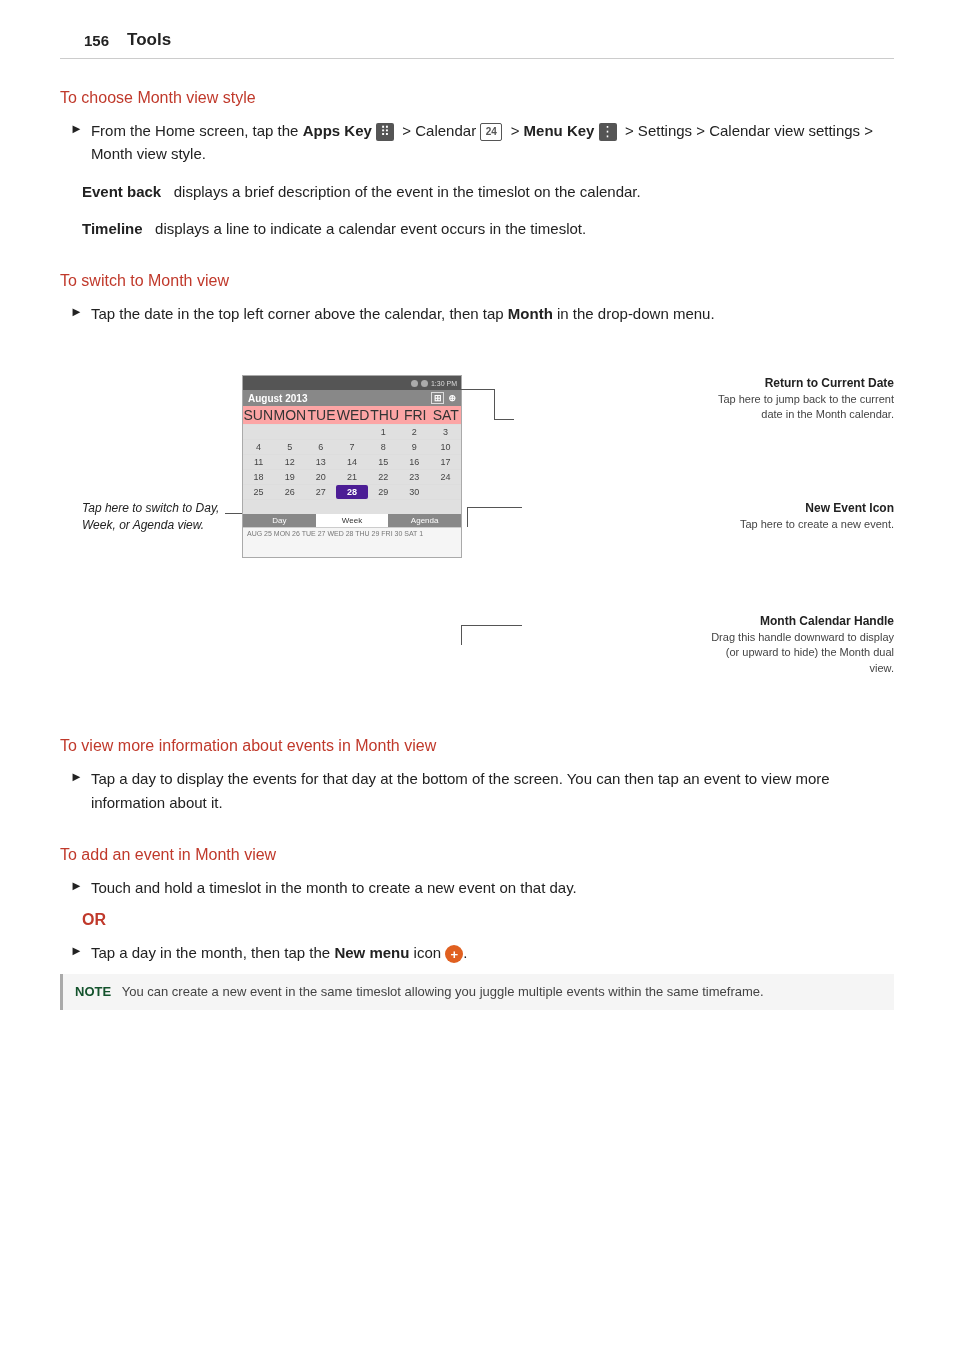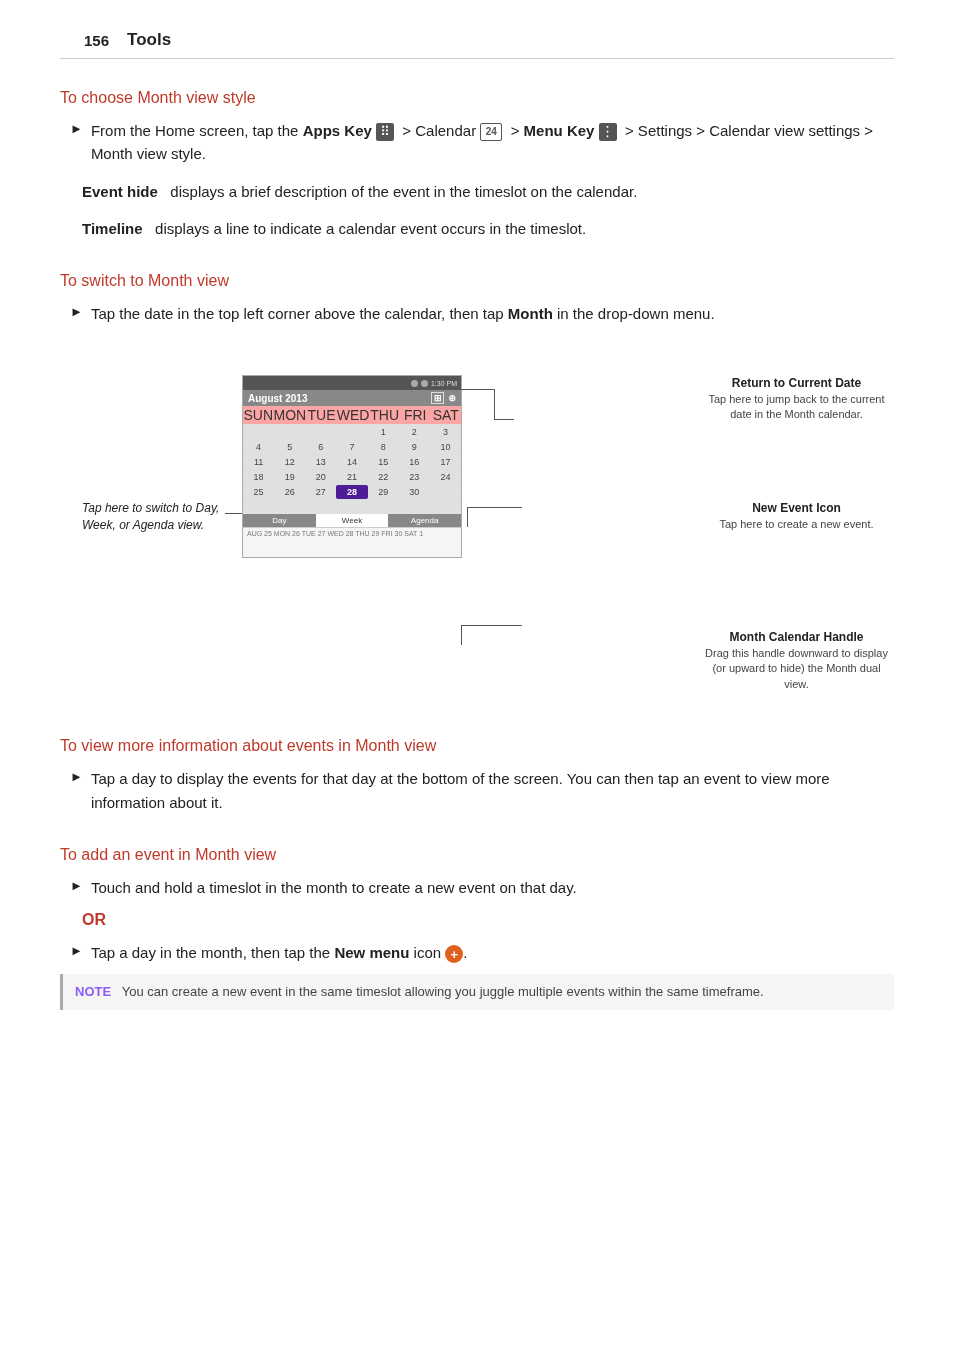--- a/index.html
+++ b/index.html
@@ -216,21 +216,21 @@
 
     .ann-left {
       left: 0;
       text-align: left;
       width: 145px;
       font-style: italic;
     }
 
     .ann-right {
       right: 0;
-      text-align: center;
+      text-align: right;
       width: 195px;
     }
 
     .ann-title {
       font-weight: bold;
       font-size: 12px;
     }
 
     .ann-desc {
       font-size: 11px;
@@ -249,21 +249,21 @@
       border-left: 3px solid #aaa;
       padding: 8px 12px;
       font-size: 13px;
       color: #444;
       margin-top: 10px;
       line-height: 1.5;
     }
 
     .note-label {
       font-weight: bold;
-      color: #8b5cf6;
+      color: #14532d;
     }
 
     
     .icon-apps {
       display: inline-block;
       width: 18px;
       height: 18px;
       background: #555;
       vertical-align: middle;
       position: relative;
@@ -353,21 +353,21 @@
         From the Home screen, tap the <span class="bold-inline">Apps Key</span>
         <span class="icon-apps"></span>
         &nbsp;&gt; Calendar&nbsp;<span class="icon-calendar">24</span>
         &nbsp;&gt; <span class="bold-inline">Menu Key</span>
         <span class="icon-menu"></span>
         &nbsp;&gt; Settings &gt; Calendar view settings &gt; Month view style.
       </span>
     </div>
 
     <div class="term-block">
-      <span class="term-title">Event hide</span>
+      <span class="term-title">Event back</span>
       <span class="term-desc">&nbsp; displays a brief description of the event in the timeslot on the calendar.</span>
     </div>
 
     <div class="term-block">
       <span class="term-title">Timeline</span>
       <span class="term-desc">&nbsp; displays a line to indicate a calendar event occurs in the timeslot.</span>
     </div>
   </div>
 
   <div class="section">
@@ -484,21 +484,21 @@
 
       <div style="position:absolute; top:162px; left:385px; width:1px; height:20px; background:#555;"></div>
       <div style="position:absolute; top:162px; left:385px; width:55px; height:1px; background:#555;"></div>
       <div class="annotation ann-right" style="top: 155px; right: 0;">
         <div class="ann-title">New Event Icon</div>
         <div class="ann-desc">Tap here to create a new event.</div>
       </div>
 
       <div style="position:absolute; top:280px; left:379px; width:1px; height:20px; background:#555;"></div>
       <div style="position:absolute; top:280px; left:379px; width:61px; height:1px; background:#555;"></div>
-      <div class="annotation ann-right" style="top: 284px; right: 0;">
+      <div class="annotation ann-right" style="top: 268px; right: 0;">
         <div class="ann-title">Month Calendar Handle</div>
         <div class="ann-desc">Drag this handle downward to display (or upward to hide) the Month dual view.</div>
       </div>
 
     </div>
   </div>
 
   <div class="section">
     <div class="section-heading">To view more information about events in Month view</div>
     <div class="bullet-item">

